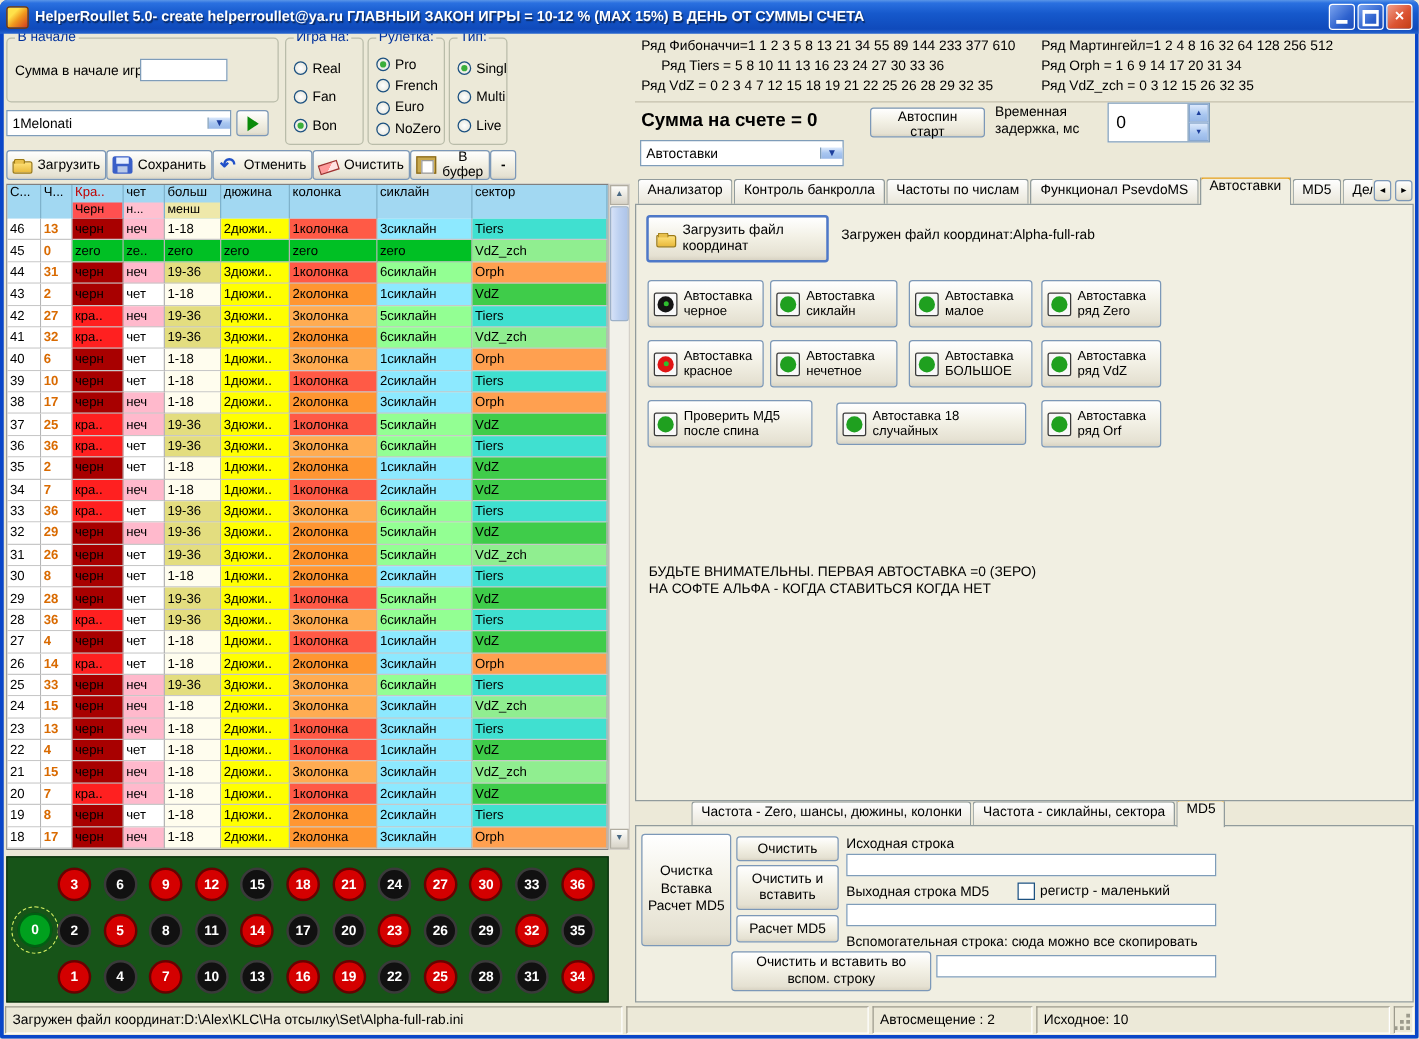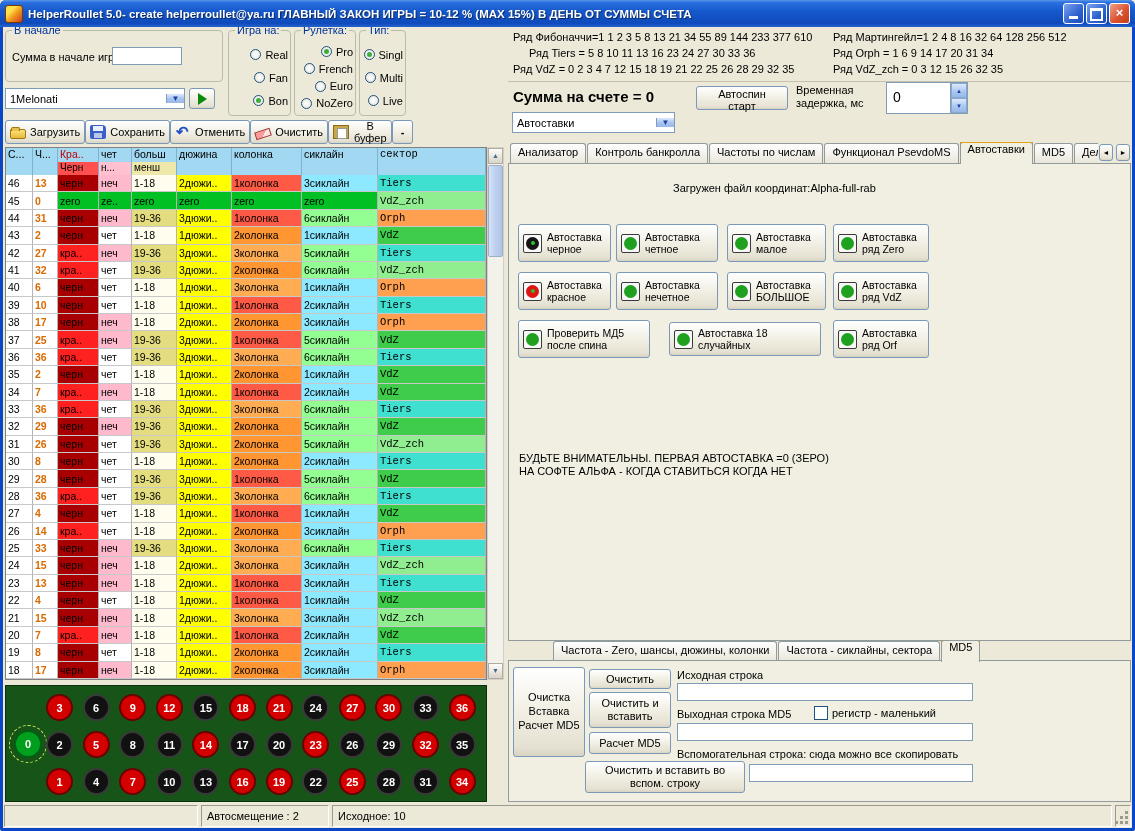--- a/index.html
+++ b/index.html
@@ -19,21 +19,21 @@
 .wbtn.min,.wbtn.max{background:linear-gradient(135deg,#7BA4EF,#2E62CE 60%,#1B4BB8);}
 .wbtn.close{background:linear-gradient(135deg,#F0A08C,#DC5433 55%,#C23D14);color:#fff;font-weight:bold;
   font-size:13px;text-align:center;line-height:18px;}
 .wbtn.min i{display:block;width:9px;height:3px;background:#fff;margin:12px auto 0;}
 .wbtn.max i{display:block;width:9px;height:8px;border:2px solid #fff;border-top-width:3px;margin:4px auto 0;box-sizing:content-box;}
 
 .btn{border:1px solid #7C98B8;border-radius:3px;font-family:inherit;font-size:11px;color:#000;
   background:linear-gradient(180deg,#FFFFFF,#F3F1E6 45%,#E5E1D2 90%,#D8D3C3);cursor:default;}
 .groupbox{position:absolute;border:1px solid #B9BCA9;border-radius:4px;box-sizing:border-box;}
 .groupbox .cap{position:absolute;top:-7px;left:6px;background:#ECE9D8;padding:0 2px;color:#00319C;}
-.opts{position:absolute;left:6px;right:2px;top:12px;bottom:3px;display:flex;flex-direction:column;justify-content:space-around;align-items:flex-end;}
+.opts{position:absolute;left:6px;right:2px;top:12px;bottom:3px;display:flex;flex-direction:column;justify-content:space-around;}
 .radio-row{display:flex;align-items:center;gap:4px;}
 .radio{width:11px;height:11px;border-radius:50%;border:1px solid #1C5180;background:radial-gradient(#fff,#E2E2D8);
   flex:0 0 auto;box-sizing:border-box;}
 .radio.sel::after{content:'';display:block;width:5px;height:5px;margin:2px;border-radius:50%;background:#3BAE3B;}
 .combo{border:1px solid #7F9DB9;background:#fff;display:flex;align-items:center;box-sizing:border-box;}
 .combo .val{flex:1;padding:2px 4px;white-space:nowrap;overflow:hidden;}
 .combo .drop{width:17px;border-left:1px solid #7F9DB9;background:linear-gradient(#DCE9FC,#A8C6F0 50%,#98B8E8);
   color:#1C3E9C;font-size:8px;display:flex;align-items:center;justify-content:center;}
 .tinput{border:1px solid #7F9DB9;background:#fff;height:18px;font-family:inherit;font-size:11px;padding:0 3px;box-sizing:border-box;}
 .cb{width:12px;height:12px;border:1px solid #1C5180;background:#fff;display:inline-block;flex:0 0 auto;}
@@ -70,21 +70,21 @@
 .hcell .h2{flex:1;padding-left:2px;white-space:nowrap;font-size:10px;}
 .hcell.c2 .h1{color:#C00000;}
 .h2.s2{background:#FF5050;}
 .h2.s3{background:#FFC0D0;}
 .h2.s4{background:#EEE8AA;}
 #tbody{flex:1;display:flex;flex-direction:column;}
 .trow{display:flex;flex:1;}
 .tcell{border-right:1px solid #B4B4B4;border-bottom:1px solid #C8C8C8;box-sizing:border-box;
   display:flex;align-items:center;padding-left:2px;overflow:hidden;white-space:nowrap;}
 .c0{width:27px;}.c1{width:25px;}.c2{width:41px;}.c3{width:33px;}.c4{width:45px;}
-.c5{width:55px;}.c6{width:70px;}.c7{width:76px;}.c8{width:108px;flex:1;font-family:Liberation Mono, monospace;}
+.c5{width:55px;}.c6{width:70px;}.c7{width:76px;}.c8{width:108px;flex:1;}
 .tcell.c1{color:#D96A00;font-weight:bold;}
 
 #vscroll{position:absolute;left:483px;top:119px;width:17px;height:533px;background:#F2F1EA;border:1px solid #D4D0C8;box-sizing:border-box;}
 .sarrow{position:absolute;left:0;width:15px;height:16px;background:linear-gradient(#FDFDFB,#D8D4C8);border:1px solid #B0ACA0;
   box-sizing:border-box;font-size:7px;text-align:center;line-height:14px;color:#4A6984;}
 #sb-up{top:0;}#sb-down{bottom:0;}
 #sb-thumb{position:absolute;left:0;top:17px;width:15px;height:92px;border:1px solid #9CB0C8;border-radius:2px;
   background:linear-gradient(90deg,#D6E2F8,#BCD0F0 50%,#AEC4E8);box-sizing:border-box;}
 
 #board{position:absolute;left:1px;top:657px;width:482px;height:117px;background:#175418;border:1px solid #0B2F0C;box-sizing:border-box;}
@@ -722,35 +722,39 @@
       <div class="tab">Частоты по числам</div>
       <div class="tab">Функционал PsevdoMS</div>
       <div class="tab active">Автоставки</div>
       <div class="tab">MD5</div>
       <div class="tab">Делени</div>
     </div>
   <button class="btn tabscroll" id="ts-left">◄</button>
   <button class="btn tabscroll" id="ts-right">►</button>
 
   <div class="tabpanel" id="autobets-panel">
+    <button class="btn" id="load-coords">
+      <span class="ic ic-folder"></span>
+      <span>Загрузить файл координат</span>
+    </button>
     <span id="loaded-label">Загружен файл координат:Alpha-full-rab</span>
     <div id="bet-buttons">
         <button class="btn betbtn bb0">
           <span class="bet-ic">
             <i style="background: rgb(20, 20, 20);">
               <b style="background: rgb(47, 191, 47);"></b>
             </i>
           </span>
           <span style="flex: 1 1 0%;">Автоставка черное</span>
         </button>
         <button class="btn betbtn bb1">
           <span class="bet-ic">
             <i style="background: rgb(31, 160, 31);"></i>
           </span>
-          <span style="flex: 1 1 0%;">Автоставка четное</span>
+          <span style="flex: 1 1 0%;">Автоставка сиклайн</span>
         </button>
         <button class="btn betbtn bb2">
           <span class="bet-ic">
             <i style="background: rgb(31, 160, 31);"></i>
           </span>
           <span style="flex: 1 1 0%;">Автоставка малое</span>
         </button>
         <button class="btn betbtn bb3">
           <span class="bet-ic">
             <i style="background: rgb(31, 160, 31);"></i>
@@ -827,17 +831,18 @@
       <span>регистр - маленький</span>
     </span>
     <input class="tinput" id="md5-in2" value="" style="">
     <span id="md5-lab3">Вспомогательная строка: сюда можно все скопировать</span>
     <input class="tinput" id="md5-in3" value="" style="">
     <button class="btn" id="md5-aux">Очистить и вставить во вспом. строку</button>
   </div>
 </div>
 
 <div id="statusbar">
+  <div class="spanel" id="sp-path">Загружен файл координат:D:\Alex\KLC\На отсылку\Set\Alpha-full-rab.ini</div>
   <div class="spanel" id="sp-empty"></div>
   <div class="spanel" id="sp-offset">Автосмещение : 2</div>
   <div class="spanel" id="sp-init">Исходное: 10</div>
   <div class="spanel" id="grip"></div>
 </div>
 
 </body></html>

